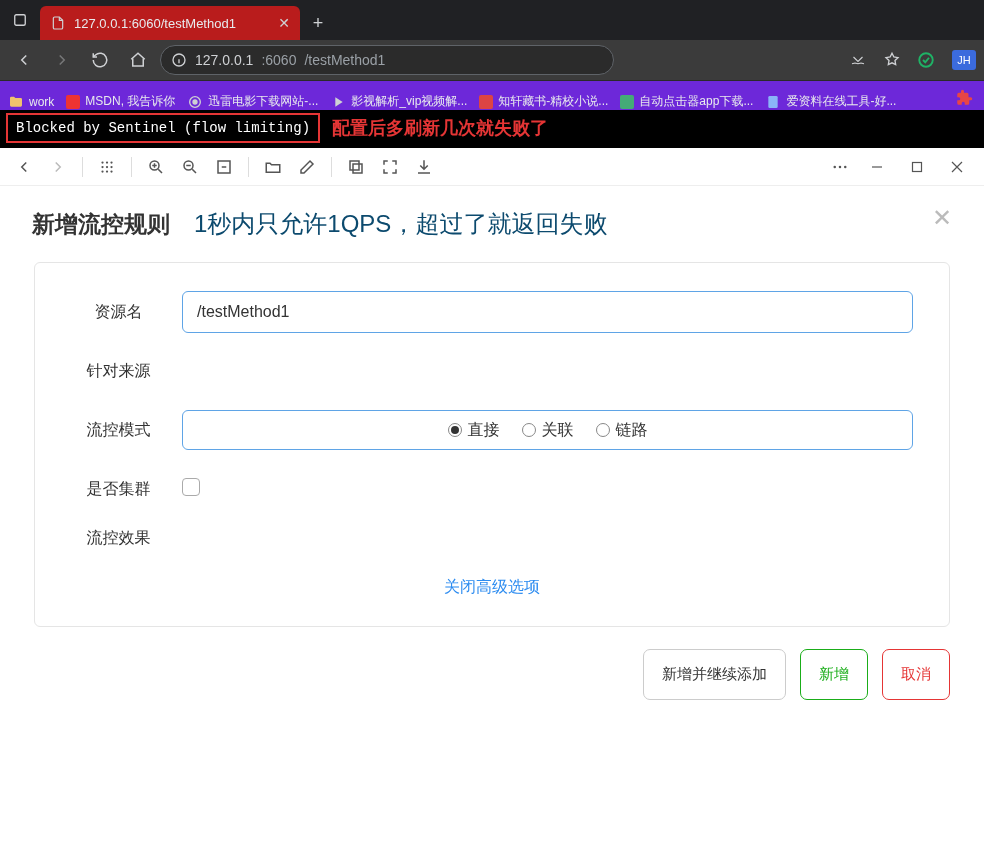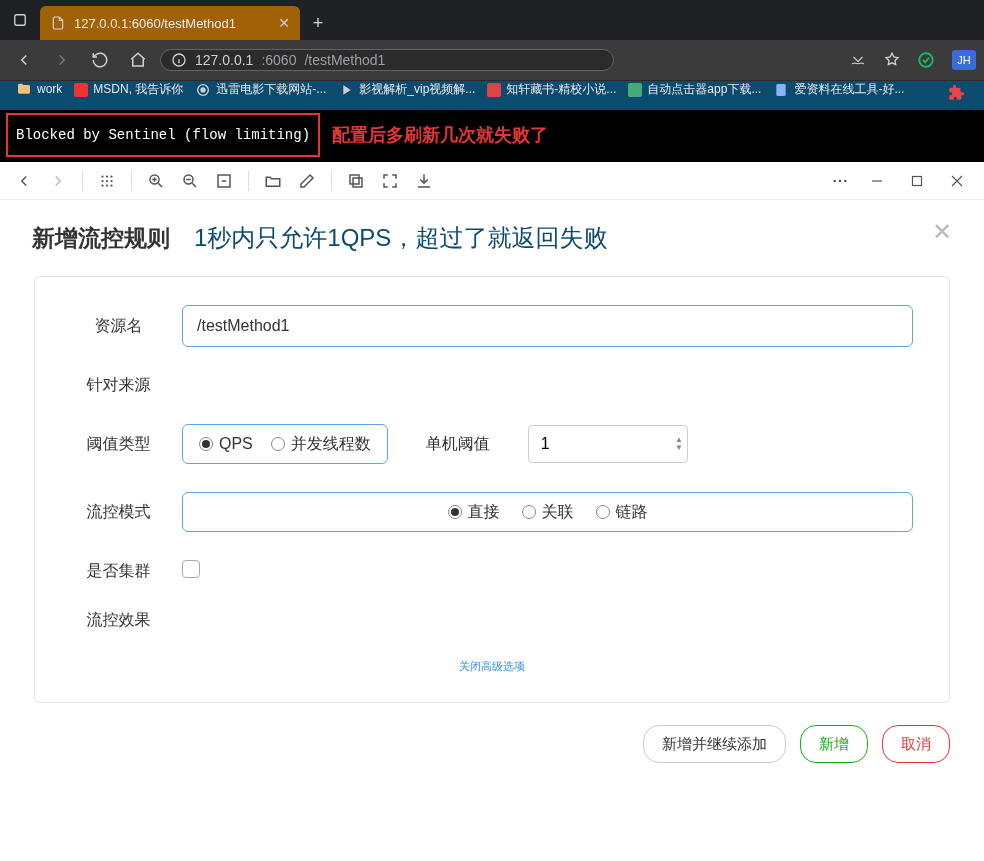--- a/index.html
+++ b/index.html
@@ -2,56 +2,56 @@
 <html><head>
 <meta charset="utf-8">
 <style>
 * { box-sizing: border-box; margin: 0; padding: 0; font-family: "Microsoft YaHei", "Segoe UI", sans-serif; }
 body { width: 984px; height: 861px; background: #000; overflow: hidden; }
 
 
 .titlebar { height: 40px; background: #202124; display: flex; align-items: center; }
 .win-icon { width: 40px; height: 40px; display: flex; align-items: center; justify-content: center; color: #cfd1d4; }
 .win-icon svg { width: 18px; height: 18px; }
-.tab { height: 34px; background: #a16207; border-radius: 6px 6px 0 0; display: flex; align-items: center; padding: 0 10px; gap: 8px; margin-top: 6px; min-width: 260px; }
+.tab { height: 34px; background: #b91c1c; border-radius: 6px 6px 0 0; display: flex; align-items: center; padding: 0 10px; gap: 8px; margin-top: 6px; min-width: 260px; }
 .tab .favicon { width: 16px; height: 16px; }
 .tab .favicon svg { width: 16px; height: 16px; color: #cfd1d4; }
 .tab .title { color: #e8eaed; font-size: 13px; flex: 1; }
 .tab .close { color: #cfd1d4; font-size: 14px; cursor: pointer; }
 .newtab { width: 28px; height: 28px; display: flex; align-items: center; justify-content: center; color: #cfd1d4; font-size: 18px; cursor: pointer; margin-left: 4px; margin-top: 6px; }
 
 .addrbar { height: 40px; background: #3b3b3b; display: flex; align-items: center; padding: 0 8px; gap: 6px; }
 .nav-btn { width: 32px; height: 32px; display: flex; align-items: center; justify-content: center; color: #cfd1d4; border-radius: 4px; cursor: pointer; }
 .nav-btn svg { width: 18px; height: 18px; }
-.url-box { flex: 1 1 auto; max-width: 640px; height: 22px; background: #2b2b2b; border: 1px solid #5f6368; border-radius: 16px; display: flex; align-items: center; padding: 0 10px; gap: 8px; color: #cfd1d4; font-size: 14px; }
+.url-box { flex: 1 1 auto; max-width: 640px; height: 30px; background: #2b2b2b; border: 1px solid #5f6368; border-radius: 16px; display: flex; align-items: center; padding: 0 10px; gap: 8px; color: #cfd1d4; font-size: 14px; }
 .url-box .info { width: 16px; height: 16px; }
 .url-box .info svg { width: 16px; height: 16px; }
 .url-dim { color: #9aa0a6; }
 .addr-spacer { flex: 1; }
 .rb { width: 28px; height: 28px; display: flex; align-items: center; justify-content: center; color: #cfd1d4; cursor: pointer; }
 .rb svg { width: 18px; height: 18px; }
 .avatar { width: 24px; height: 20px; background: #3b6bdd; color: #fff; font-size: 11px; display: flex; align-items: center; justify-content: center; border-radius: 3px; margin-left: 6px; }
 
-.bookmarks { height: 30px; background: #0c4a6e; display: flex; align-items: flex-start; padding: 0 16px; gap: 12px; border-top: 1px solid #2a2a2a; }
+.bookmarks { height: 30px; background: #6d28d9; display: flex; align-items: flex-end; padding: 0 8px; gap: 12px; border-top: 1px solid #2a2a2a; }
 .bm { display: flex; align-items: center; gap: 5px; color: #e8eaed; font-size: 12px; cursor: pointer; }
 .bm .bi { width: 16px; height: 16px; display: flex; align-items: center; justify-content: center; }
 .bm .bi.folder svg { color: #f0c36e; }
 .bm .bi.red { background: #e33; width: 14px; height: 14px; border-radius: 2px; }
 .bm .bi.star { background: #d44; width: 14px; height: 14px; border-radius: 2px; }
 .bm .bi.ring svg { color: #cfd1d4; }
 .bm .bi.play svg { color: #cfd1d4; }
 .bm .bi.green { background: #4a7; width: 14px; height: 14px; border-radius: 2px; }
 .bm .bi.doc svg { color: #8ab4f8; }
 .ext { width: 24px; height: 24px; display: flex; align-items: center; justify-content: center; margin-left: auto; }
 .ext svg { width: 18px; height: 18px; color: #e84545; fill:#e84545;}
 
 
 .page { background: #000; color: #fff; }
 .sentinel-row { display: flex; align-items: center; gap: 12px; padding: 3px 6px 5px; }
-.sentinel-box { border: 2px solid #e53535; padding: 12px 8px; font-family: "Courier New", monospace; font-size: 14px; color: #fff; }
+.sentinel-box { border: 2px solid #e53535; padding: 5px 8px; font-family: "Courier New", monospace; font-size: 14px; color: #fff; }
 .red-note { color: #e53535; font-size: 18px; font-weight: 600; }
 
 
 .viewer { position: relative; background: #fff; margin: 0; width: 984px; height: 716px; }
 .viewer-toolbar { height: 38px; border-bottom: 1px solid #eee; display: flex; align-items: center; padding: 0 10px; gap: 6px; color: #555; }
 .vbtn { width: 28px; height: 28px; display: flex; align-items: center; justify-content: center; cursor: pointer; }
 .vbtn svg { width: 18px; height: 18px; color: #555; }
 .vsep { width: 1px; height: 20px; background: #ddd; margin: 0 4px; }
 .vspacer { flex: 1; }
 .winbtn { width: 34px; height: 28px; display:flex; align-items:center; justify-content:center; color:#555;}
@@ -75,23 +75,23 @@
 .radio.checked .dot::after { content:""; position:absolute; inset:2px; background:#333; border-radius:50%; }
 .seg.full { width: 100%; justify-content: center; gap: 22px; }
 .mid-lbl { font-size: 16px; color: #333; min-width: 80px; text-align: center; }
 .num { width: 160px; height: 38px; border: 1px solid #ccc; border-radius: 4px; display: flex; align-items: center; padding: 0 4px 0 12px; font-size: 16px; }
 .num .val { flex:1; }
 .spin { display:flex; flex-direction:column; }
 .spin span { font-size: 8px; color:#888; line-height:8px; cursor:pointer; }
 .chk { width: 18px; height: 18px; border: 1px solid #aaa; border-radius: 4px; display:inline-block; }
 .thresh-row { display:flex; align-items:center; gap: 30px; }
 
-.adv-link { text-align: center; color: #2d8cf0; font-size: 11px; margin-top: 6px; cursor: pointer; }
+.adv-link { text-align: center; color: #2d8cf0; font-size: 16px; margin-top: 6px; cursor: pointer; }
 .footer { display: flex; justify-content: flex-end; gap: 14px; padding: 22px 34px 0; }
-.btn { height: 38px; padding: 0 18px; border-radius: 16px; font-size: 15px; display:inline-flex; align-items:center; cursor:pointer; }
+.btn { height: 51px; padding: 0 18px; border-radius: 7px; font-size: 15px; display:inline-flex; align-items:center; cursor:pointer; }
 .btn.outline { border: 1px solid #ccc; color:#333; background:#fff; }
 .btn.green { border: 1px solid #1aad19; color:#1aad19; background:#fff; }
 .btn.red { border: 1px solid #e53535; color:#e53535; background:#fff; }
 </style>
 </head>
 <body>
 
 <div class="titlebar">
   <div class="win-icon">
     <svg viewBox="0 0 24 24" fill="none" stroke="currentColor" stroke-width="1.8">
@@ -328,43 +328,20 @@
     <div class="modal-close">✕</div>
   </div>
 
   <div class="form">
     <div class="row">
       <div class="lbl">资源名</div>
       <div class="ctrl"><input class="input" value="/testMethod1" style=""></div>
     </div>
     <div class="row">
       <div class="lbl">针对来源</div>
-    </div>
-    <div class="row">
-      <div class="lbl">阈值类型</div>
-      <div class="ctrl thresh-row">
-        <div class="seg">
-          <span class="radio checked">
-              <span class="dot"></span>
-              <span>QPS</span>
-            </span>
-          <span class="radio">
-              <span class="dot"></span>
-              <span>并发线程数</span>
-            </span>
-        </div>
-        <div class="mid-lbl">单机阈值</div>
-        <div class="num">
-          <span class="val">1</span>
-          <span class="spin">
-              <span>▲</span>
-              <span>▼</span>
-            </span>
-        </div>
-      </div>
     </div>
     <div class="row">
       <div class="lbl">流控模式</div>
       <div class="ctrl">
         <div class="seg full">
           <span class="radio checked">
               <span class="dot"></span>
               <span>直接</span>
             </span>
           <span class="radio">

